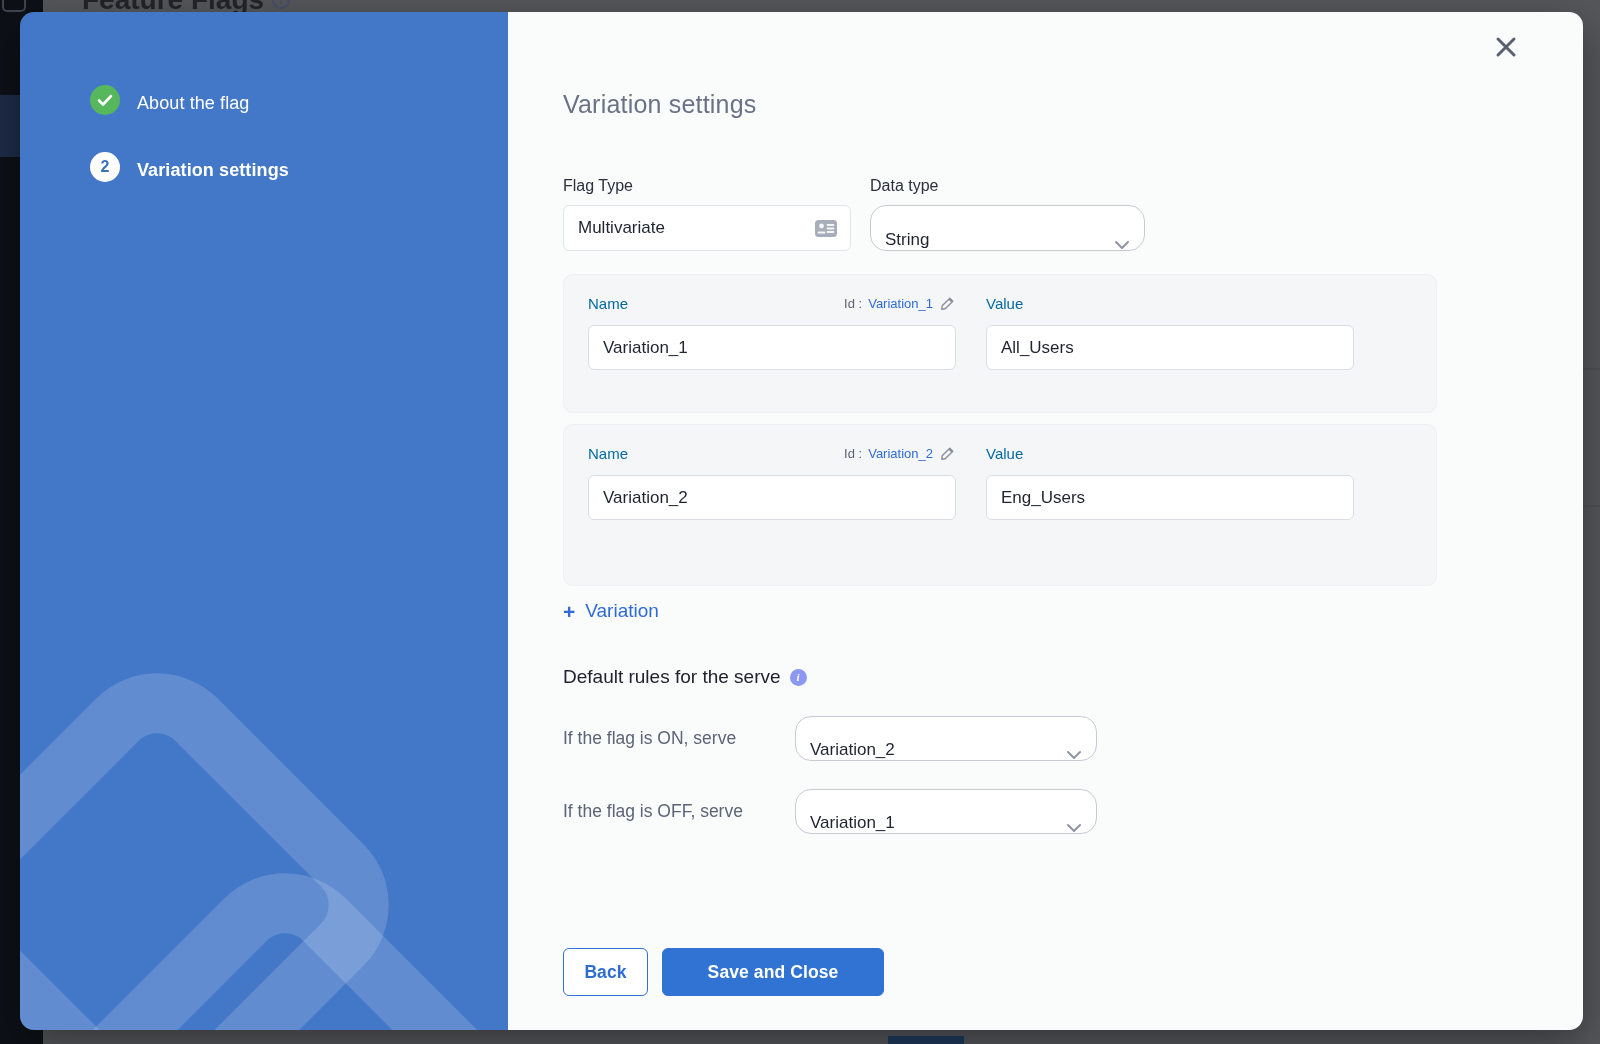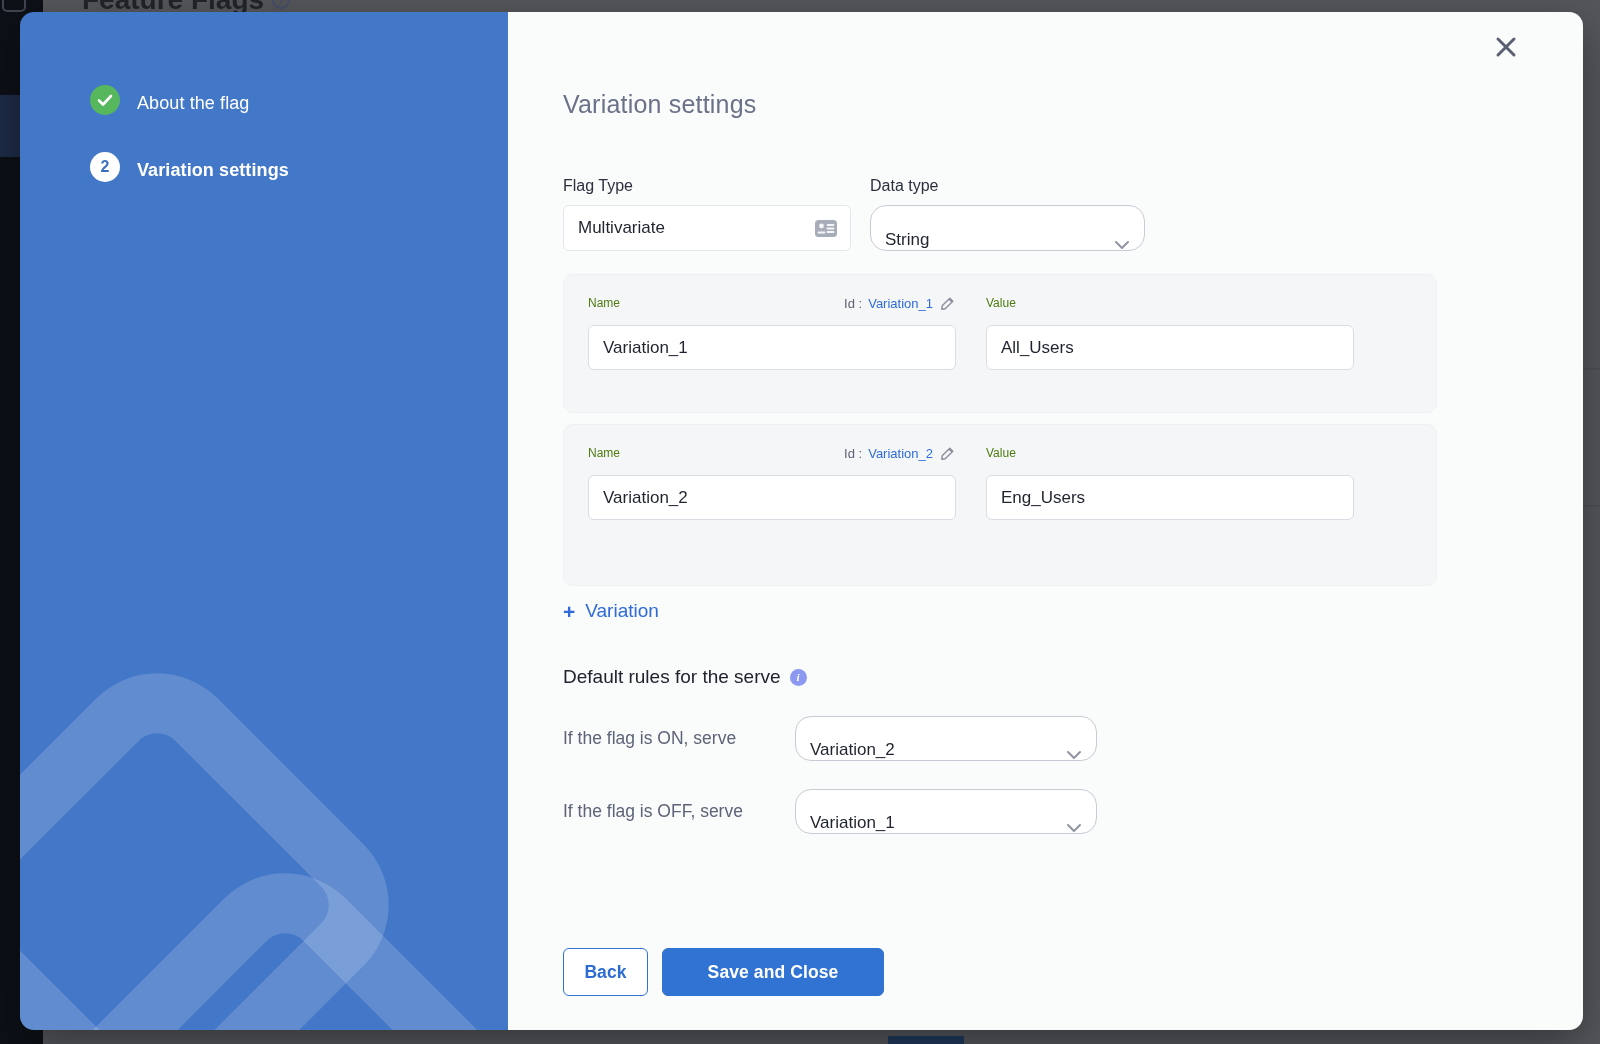--- a/index.html
+++ b/index.html
@@ -76,21 +76,21 @@
   .var-card {
     width:874px; background:#f5f6f8; border:1px solid #eef0f3; border-radius:10px;
     padding:18px 24px 0 24px; margin-top:23px;
   }
   .var-card + .var-card { margin-top:11px; }
   .var-card.tall { padding-bottom:65px; }
   .var-card.short { padding-bottom:42px; }
   .var-grid { display:flex; gap:30px; }
   .var-col { width:368px; }
   .var-head { display:flex; align-items:center; justify-content:space-between; margin-bottom:12px; height:20px; }
-  .var-label { font-size:12px; font-weight:700; color:#4d7c0f; }
+  .var-label { font-size:15px; font-weight:700; color:#0369a1; }
   .var-id { display:flex; align-items:center; gap:6px; font-size:13px; }
   .var-id .id-prefix { color:#5c6372; }
   .var-id a { color:#2e6bd9; text-decoration:none; }
   .text-input {
     width:100%; height:45px; background:#ffffff; border:1px solid #dadde4; border-radius:6px;
     padding:0 14px; font-size:17px; color:#1f242f; font-family:"Liberation Sans", sans-serif; outline:none;
   }
 
   
   .add-variation {

